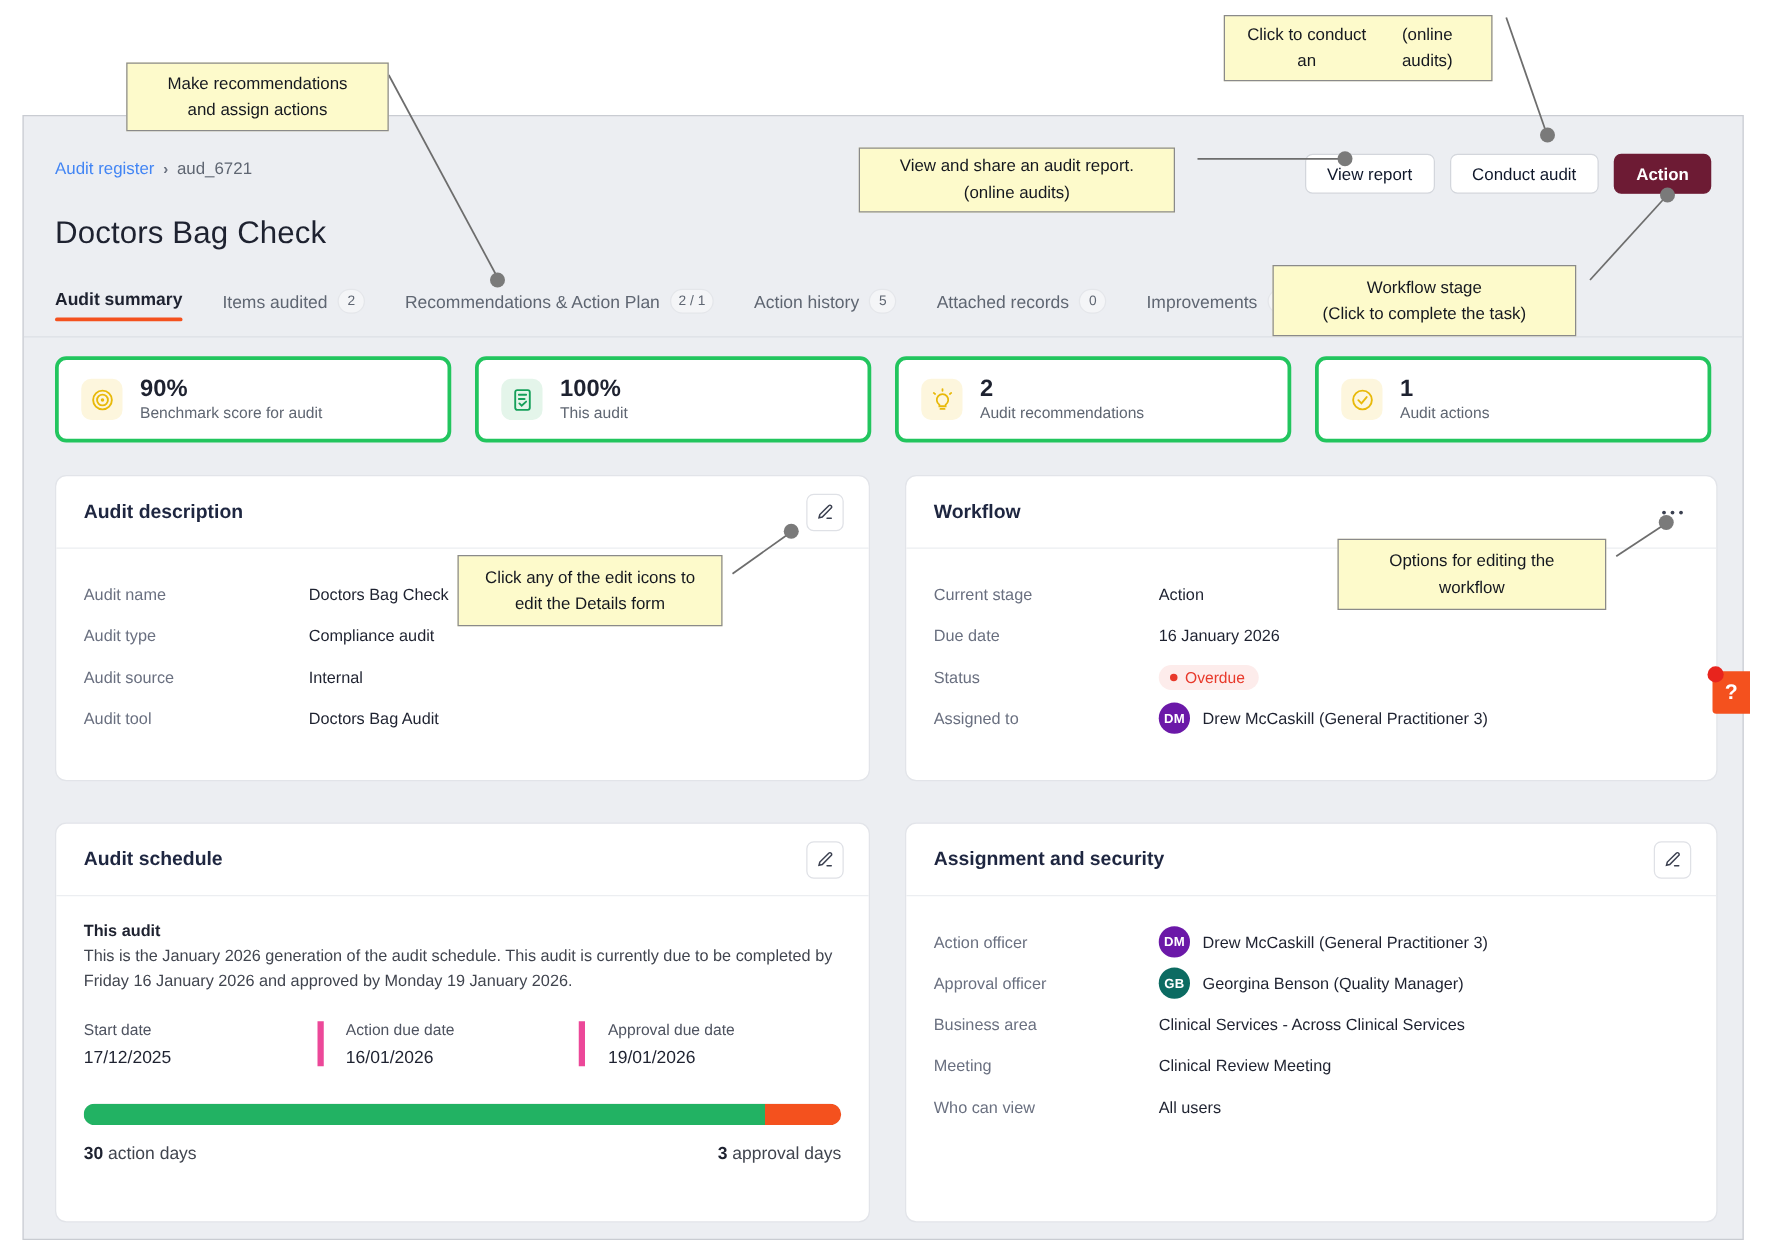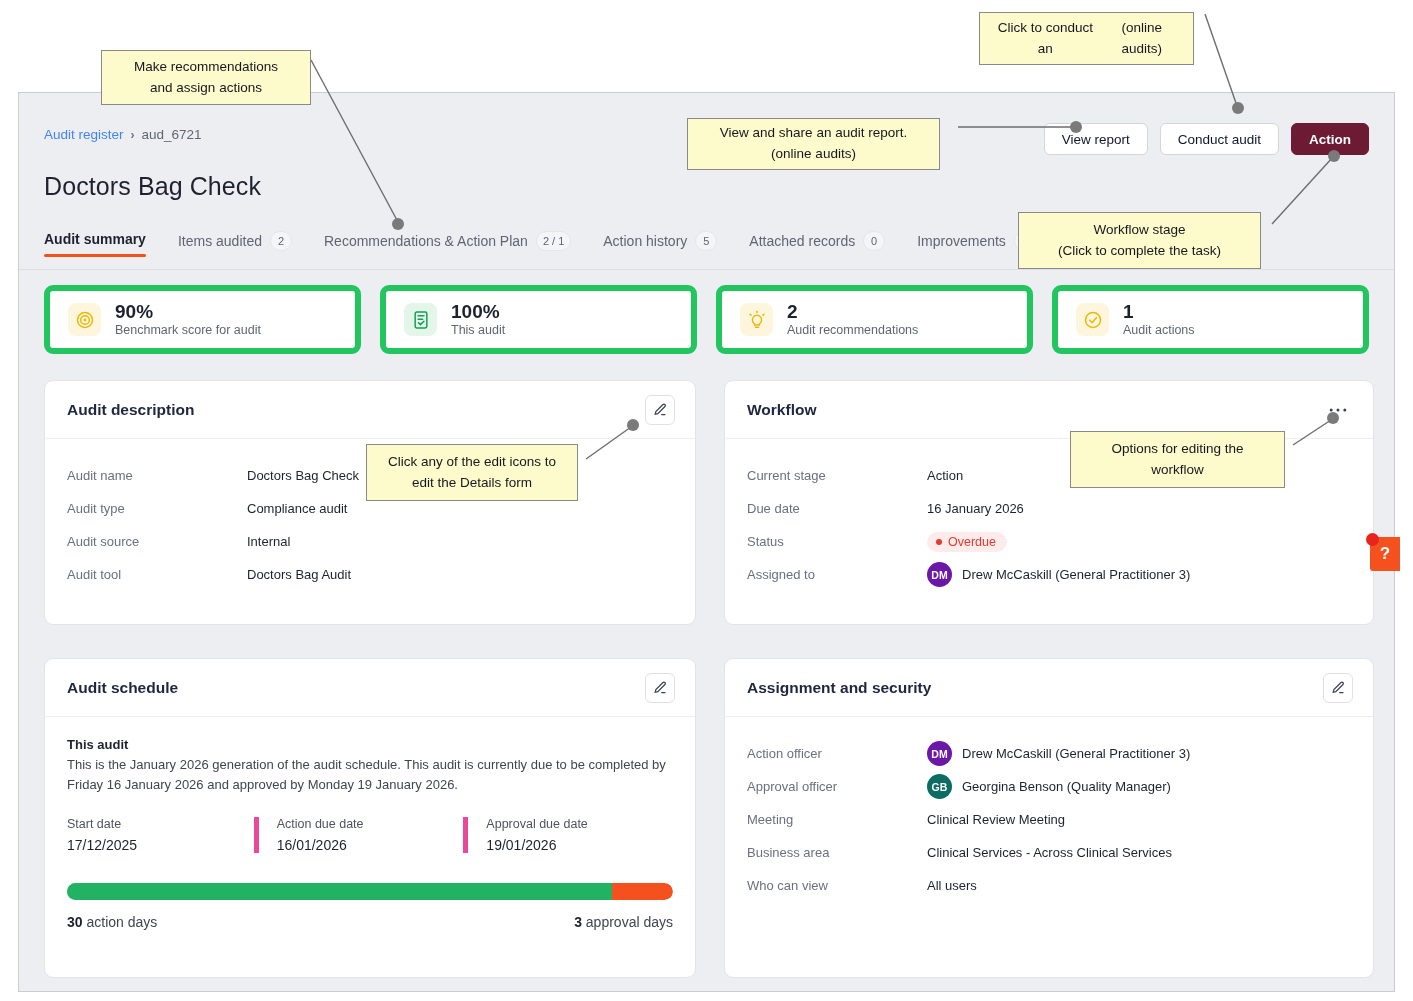--- a/index.html
+++ b/index.html
@@ -49,21 +49,21 @@
   }
   .tab-badge {
     min-width:22px; height:20px; padding:0 6px; border-radius:10px; background:#f4f5f7;
     border:1px solid #e4e6ea; font-size:11px; color:#5f6672; display:flex; align-items:center; justify-content:center;
   }
   .tabs-rule { position:absolute; left:0; right:0; top:176px; height:1px; background:#dcdfe5; }
 
   
   .stats { position:absolute; left:25px; right:25px; top:192px; display:flex; gap:19px; }
   .stat-card {
-    flex:1; height:69px; background:#fff; border:6px solid #22c55e; border-radius:9px;
+    flex:1; height:69px; background:#fff; border:3px solid #22c55e; border-radius:9px;
     display:flex; align-items:center; padding:0 18px; gap:14px;
   }
   .stat-icon { width:33px; height:33px; border-radius:8px; display:flex; align-items:center; justify-content:center; flex:0 0 auto; }
   .ic-yellow { background:#fdf6dd; }
   .ic-green  { background:#e4f5ea; }
   .stat-text { display:flex; flex-direction:column; gap:1px; }
   .stat-val { font-size:19px; color:#1e2230; font-weight:600; line-height:1.1; }
   .stat-lbl { font-size:12.5px; color:#5f6672; }
 
   
@@ -363,26 +363,26 @@
           </span>
         </div>
         <div class="kv-row">
           <span class="kv-k">Approval officer</span>
           <span class="kv-v">
             <span class="avatar" id="as-avatar-1" style="background: rgb(12, 107, 98);">GB</span>
             <span>Georgina Benson (Quality Manager)</span>
           </span>
         </div>
         <div class="kv-row">
+          <span class="kv-k">Business area</span>
+          <span class="kv-v">Clinical Services - Across Clinical Services</span>
+        </div>
+        <div class="kv-row">
           <span class="kv-k">Meeting</span>
           <span class="kv-v">Clinical Review Meeting</span>
-        </div>
-        <div class="kv-row">
-          <span class="kv-k">Business area</span>
-          <span class="kv-v">Clinical Services - Across Clinical Services</span>
         </div>
         <div class="kv-row">
           <span class="kv-k">Who can view</span>
           <span class="kv-v">All users</span>
         </div>
       </div>
     </div>
 
   </div>
 

